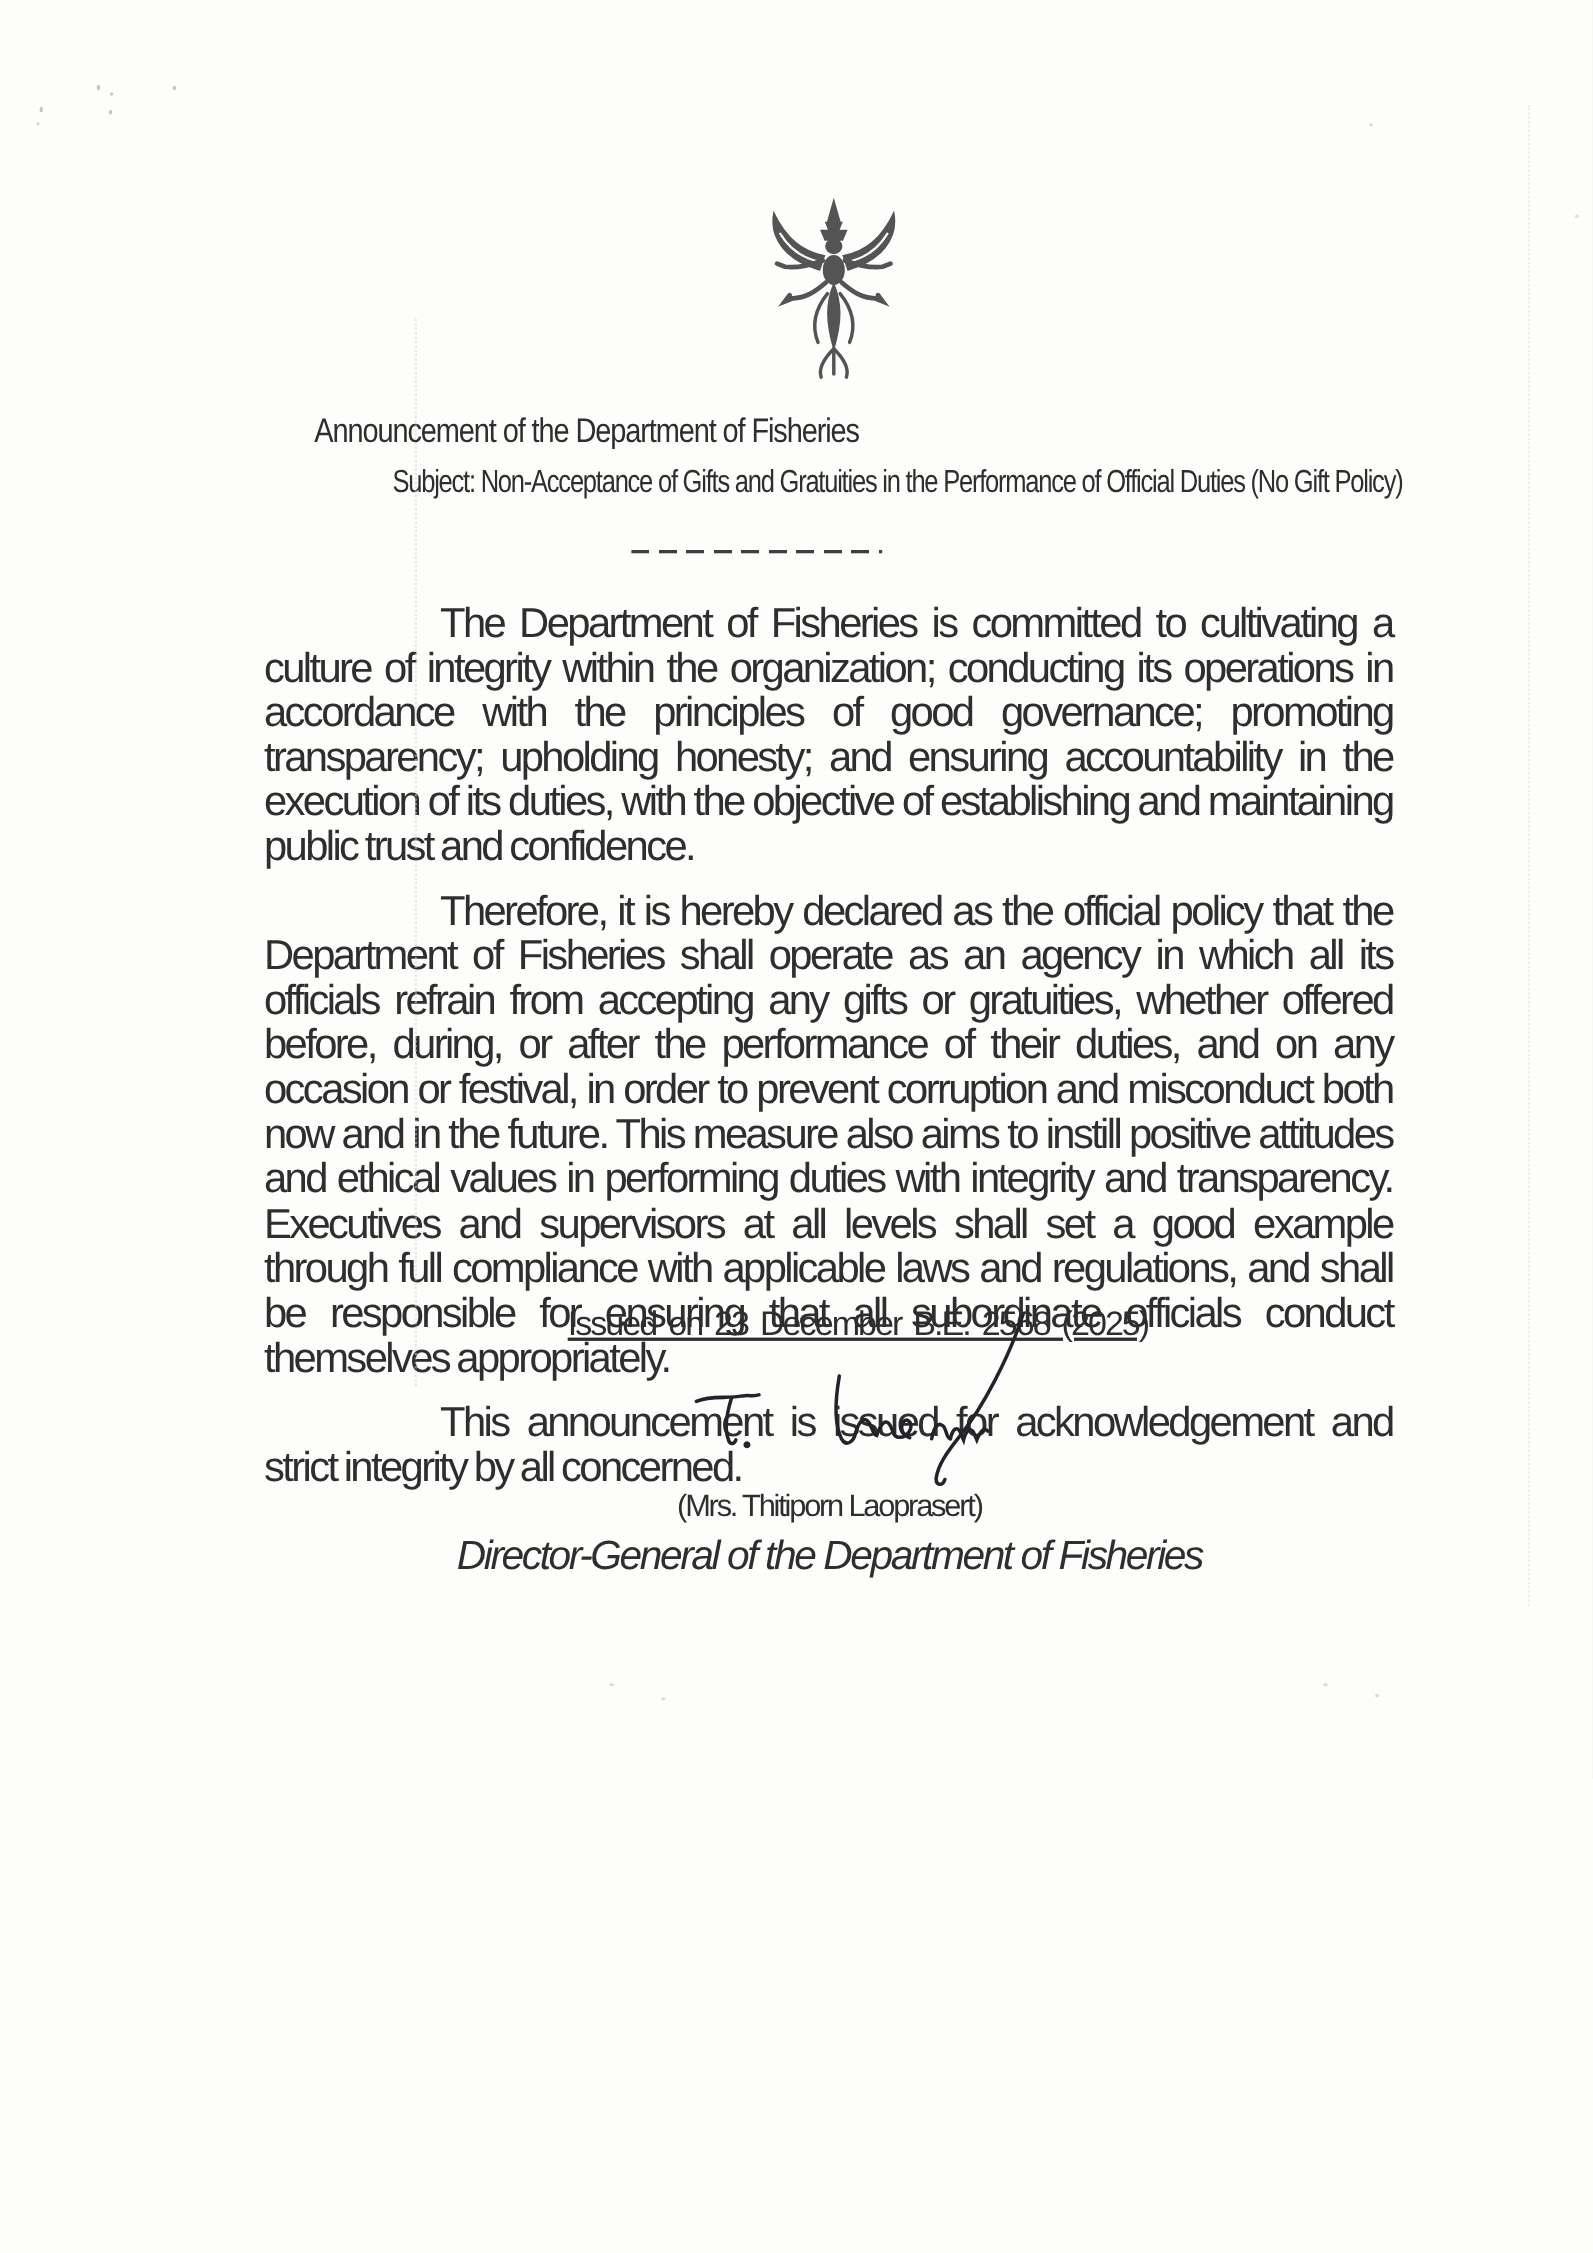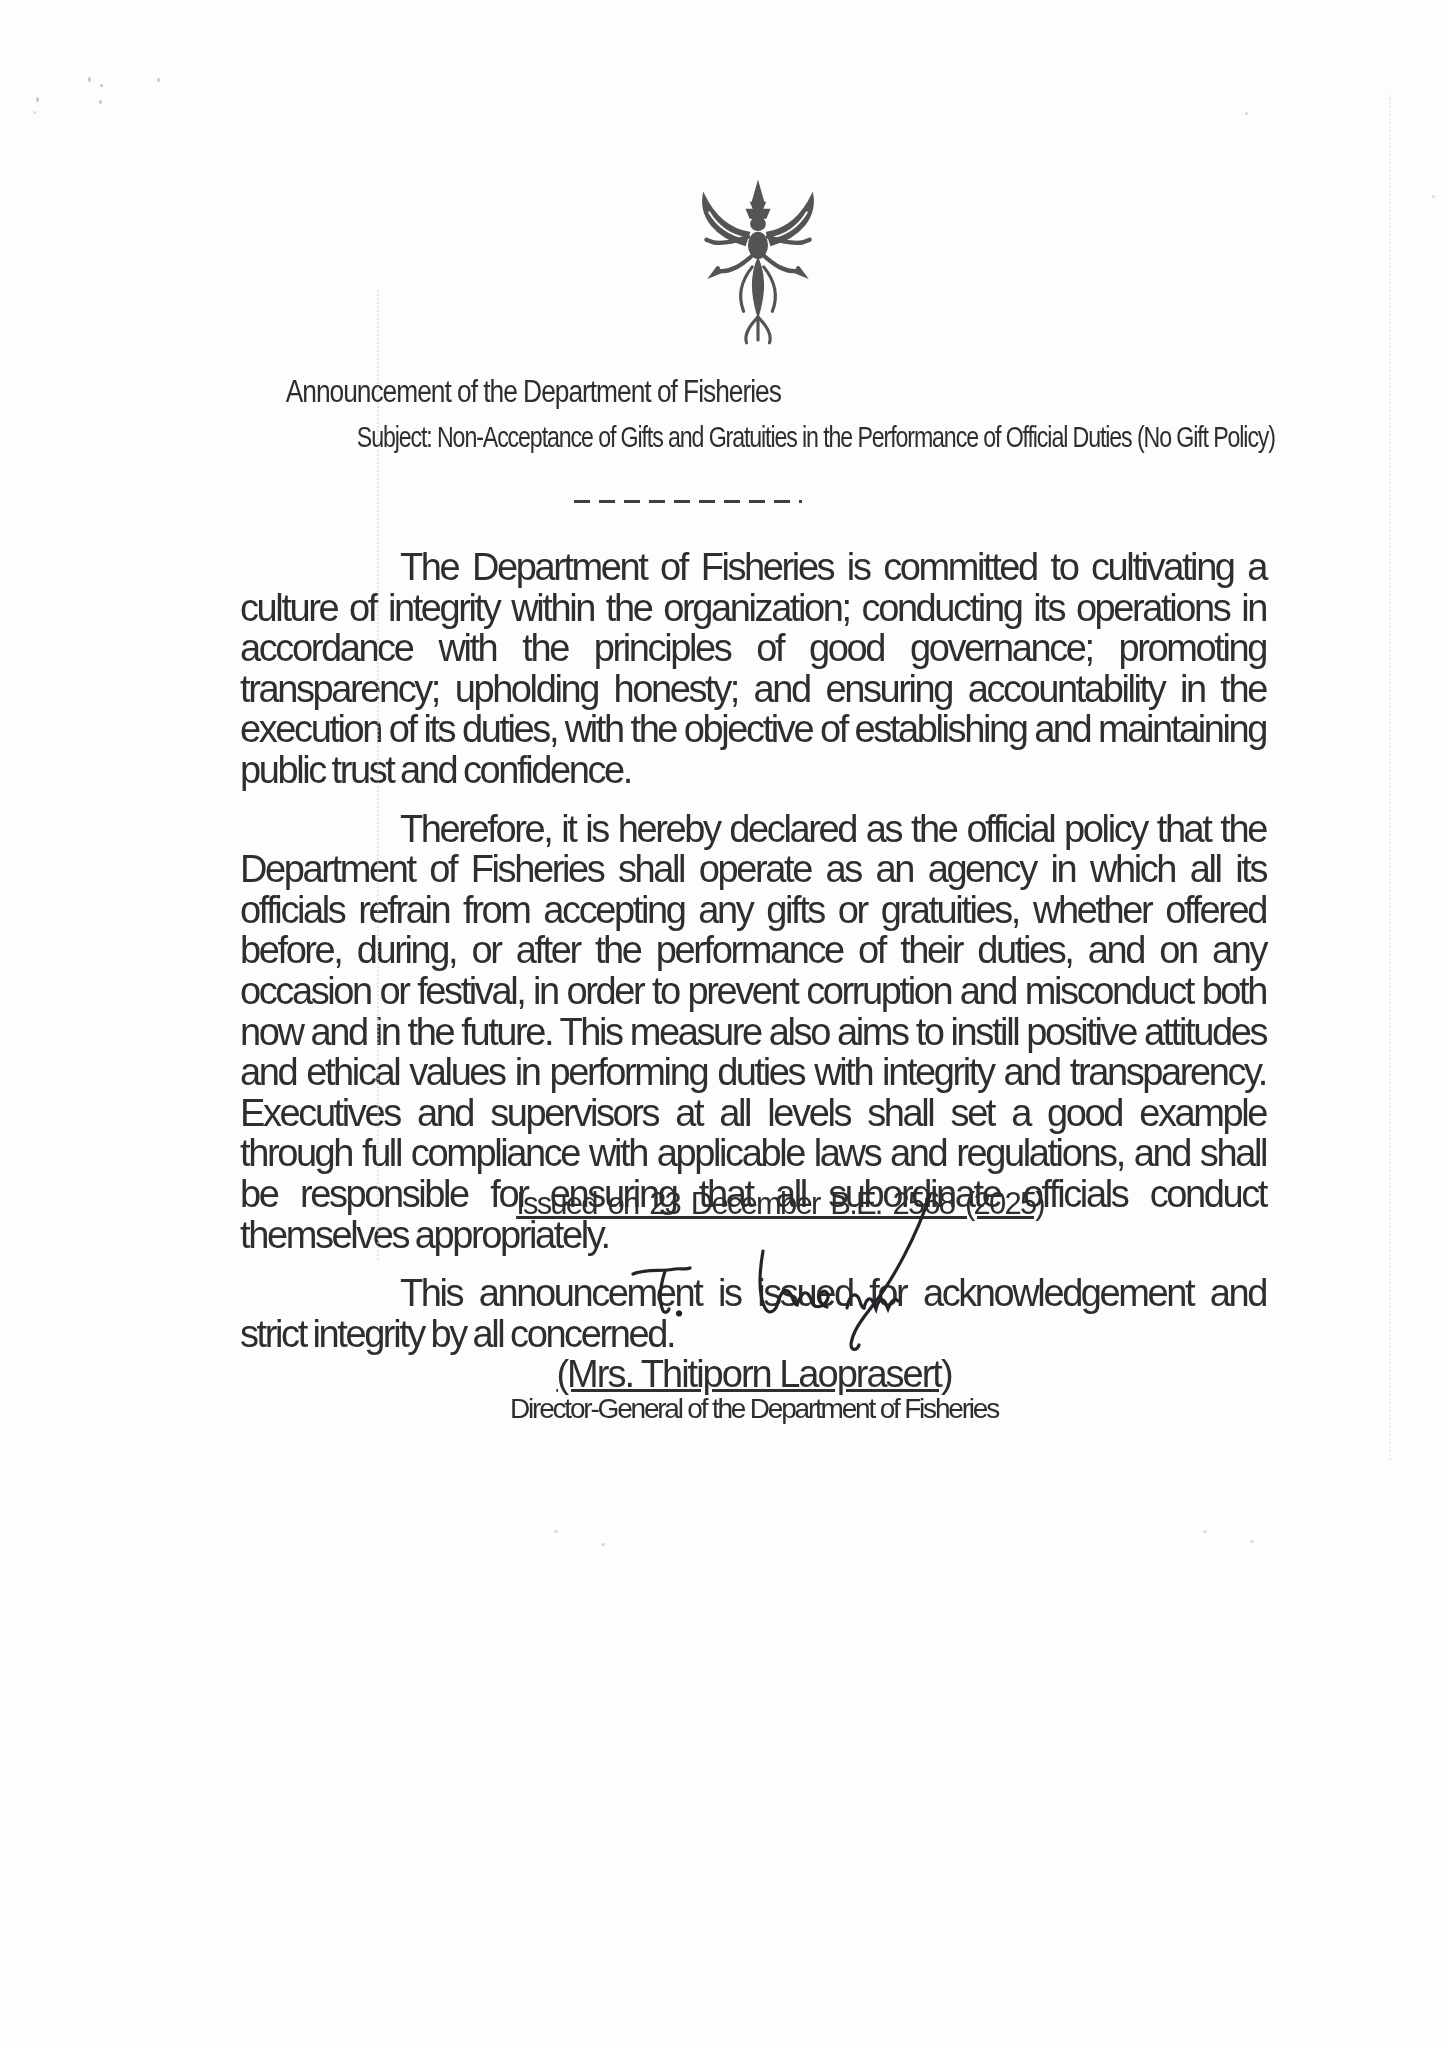--- a/index.html
+++ b/index.html
@@ -29,25 +29,25 @@
     text-align:justify;text-indent:160px;
     letter-spacing:-2.4px;word-spacing:-1.5px;
   }
   
   .issued-line{
     position:absolute;left:242px;top:1186px;width:1024px;text-align:center;
     font-size:31px;letter-spacing:-1.8px;word-spacing:4px;padding-left:52px;box-sizing:border-box;text-decoration:underline;
   }
   .signatory-name{
     position:absolute;left:242px;top:1353px;width:1024px;text-align:center;
-    font-size:38px;letter-spacing:-2px;text-decoration:underline;
+    font-size:28px;letter-spacing:-2px;
   }
   .signatory-title{
     position:absolute;left:242px;top:1393px;width:1024px;text-align:center;
-    font-size:28px;letter-spacing:-2.2px;
+    font-size:37px;letter-spacing:-2.2px;font-style:italic;
   }
   .signature{position:absolute;left:595px;top:1150px;width:420px;height:215px;z-index:2;pointer-events:none;}
   
   .fold-line{position:absolute;width:0;border-left:2px dotted #d2d2d2;}
   .fold-left{left:377px;top:290px;height:970px;opacity:.55;}
   .fold-right{left:1389px;top:95px;height:1365px;opacity:.4;}
   .speck{position:absolute;background:#8d8d8d;border-radius:50%;opacity:.5;}
 </style>
 </head>
 <body>

